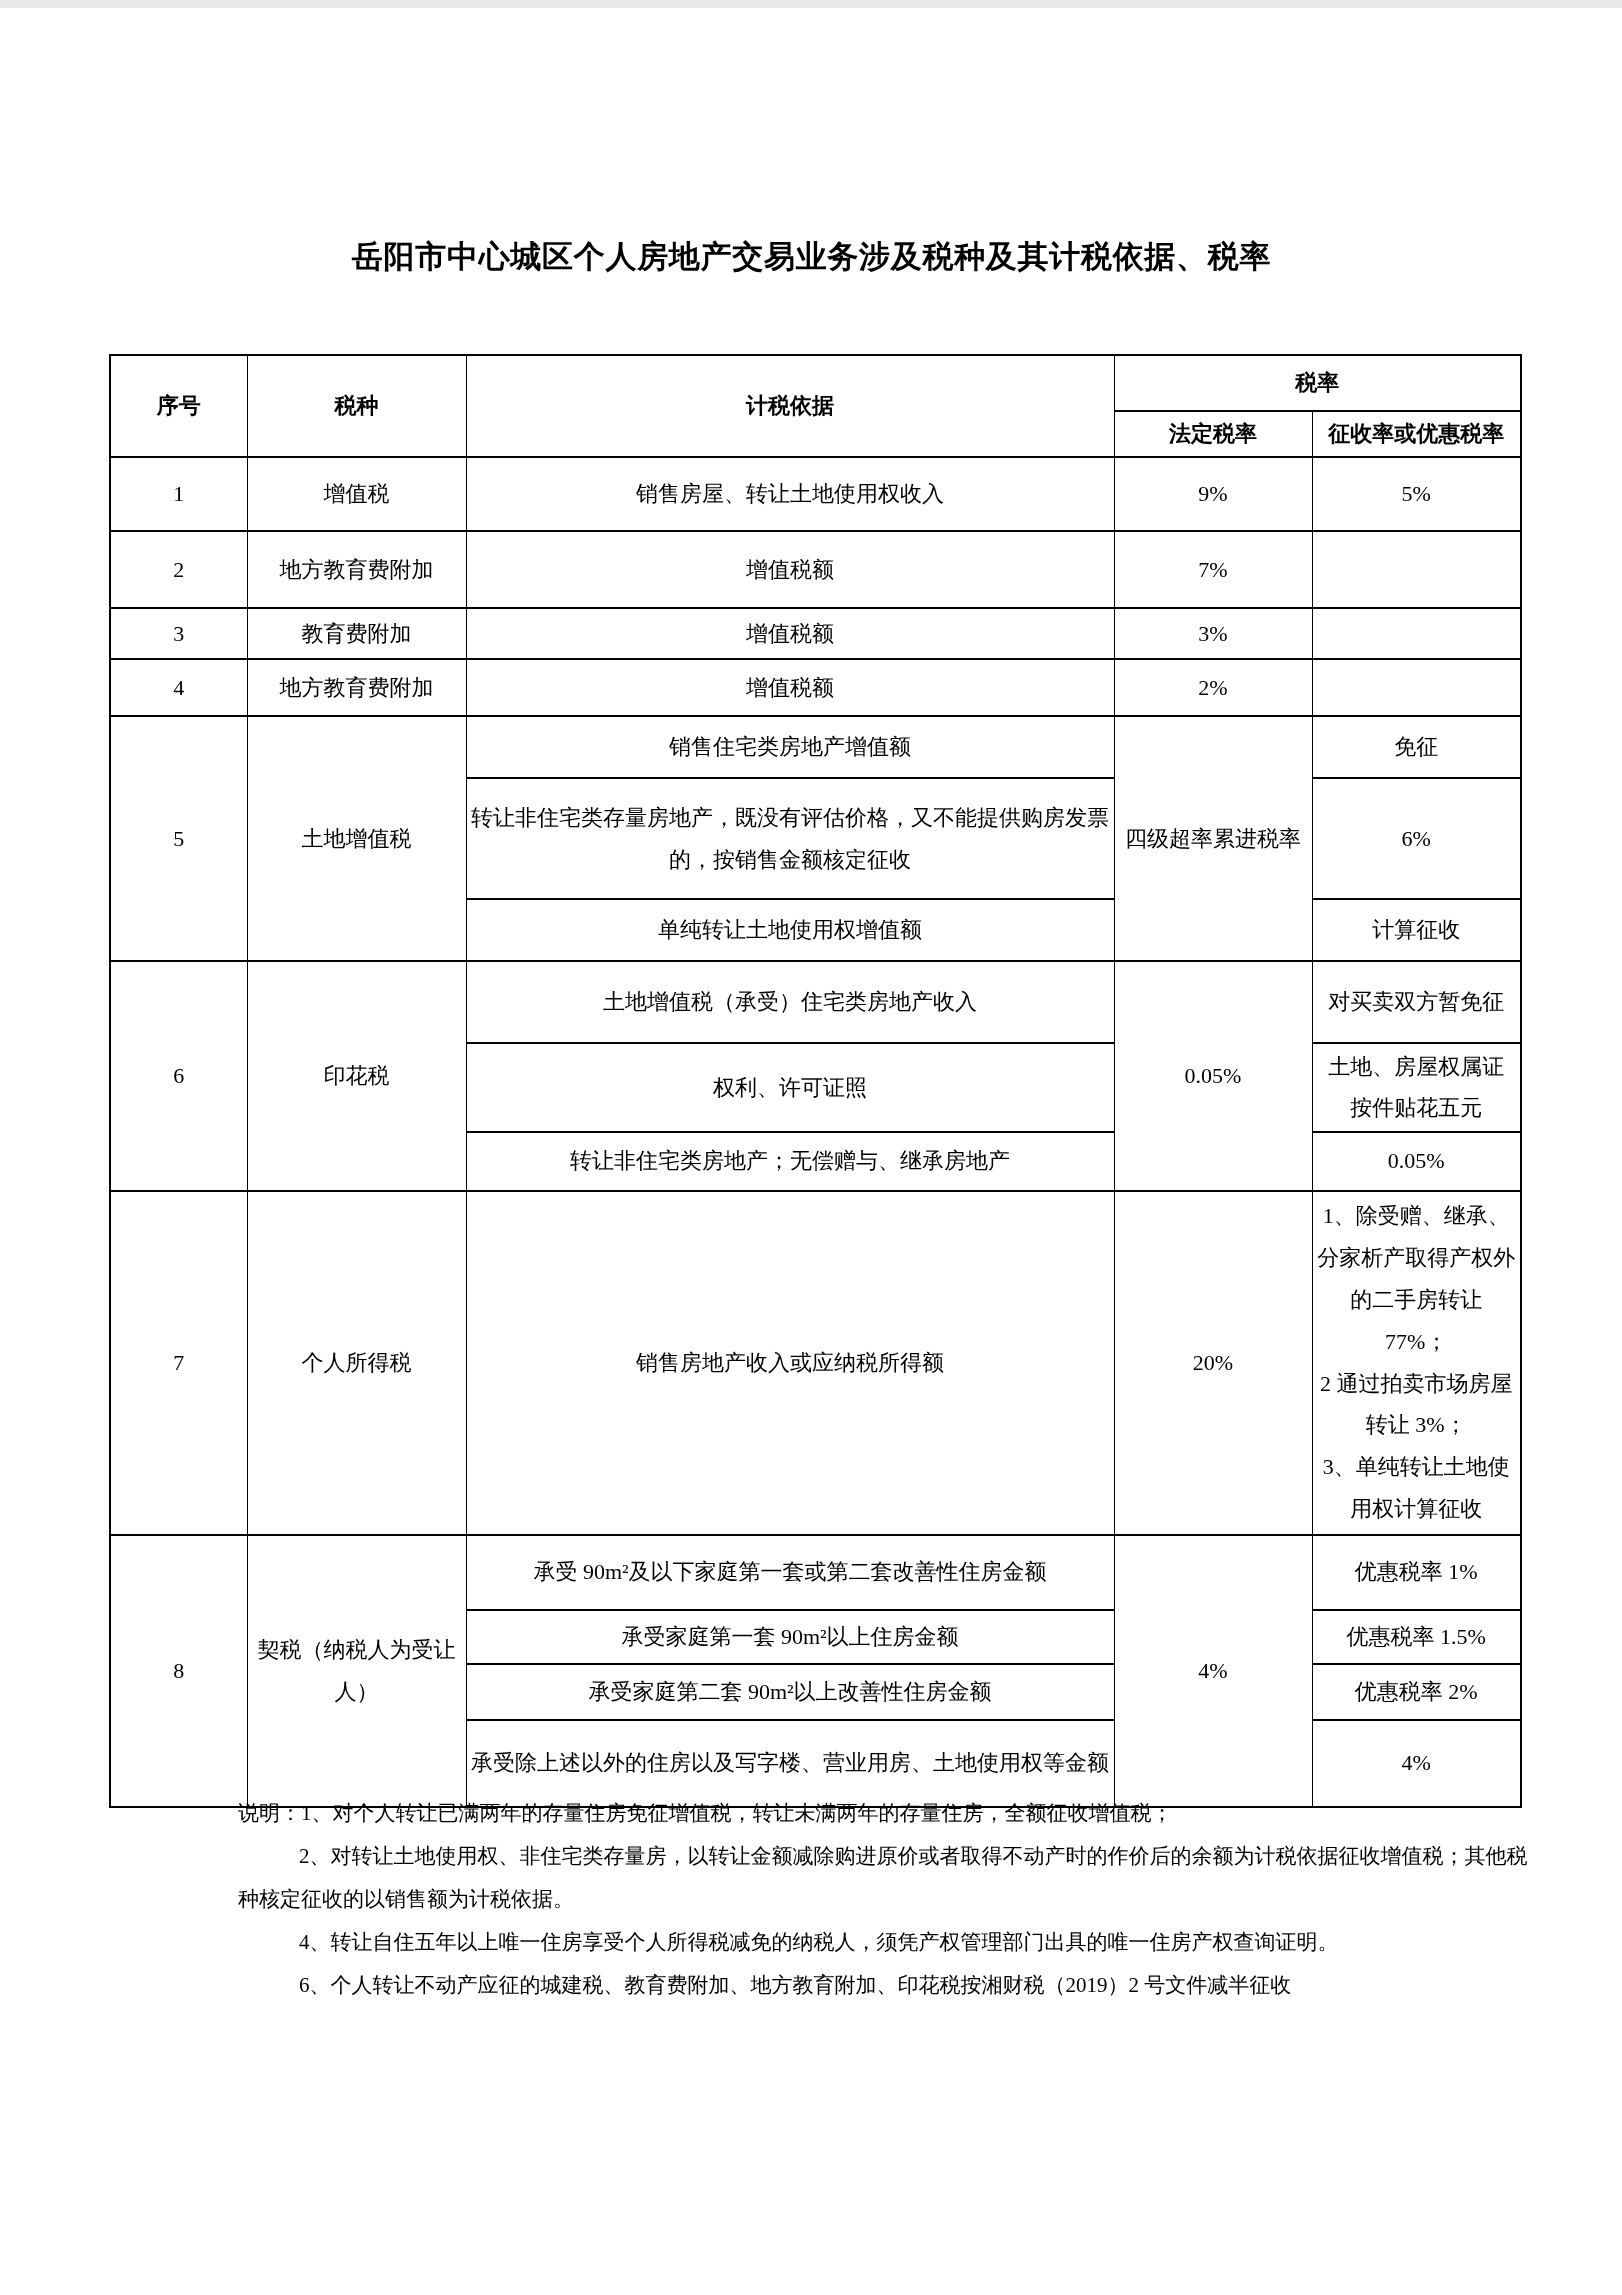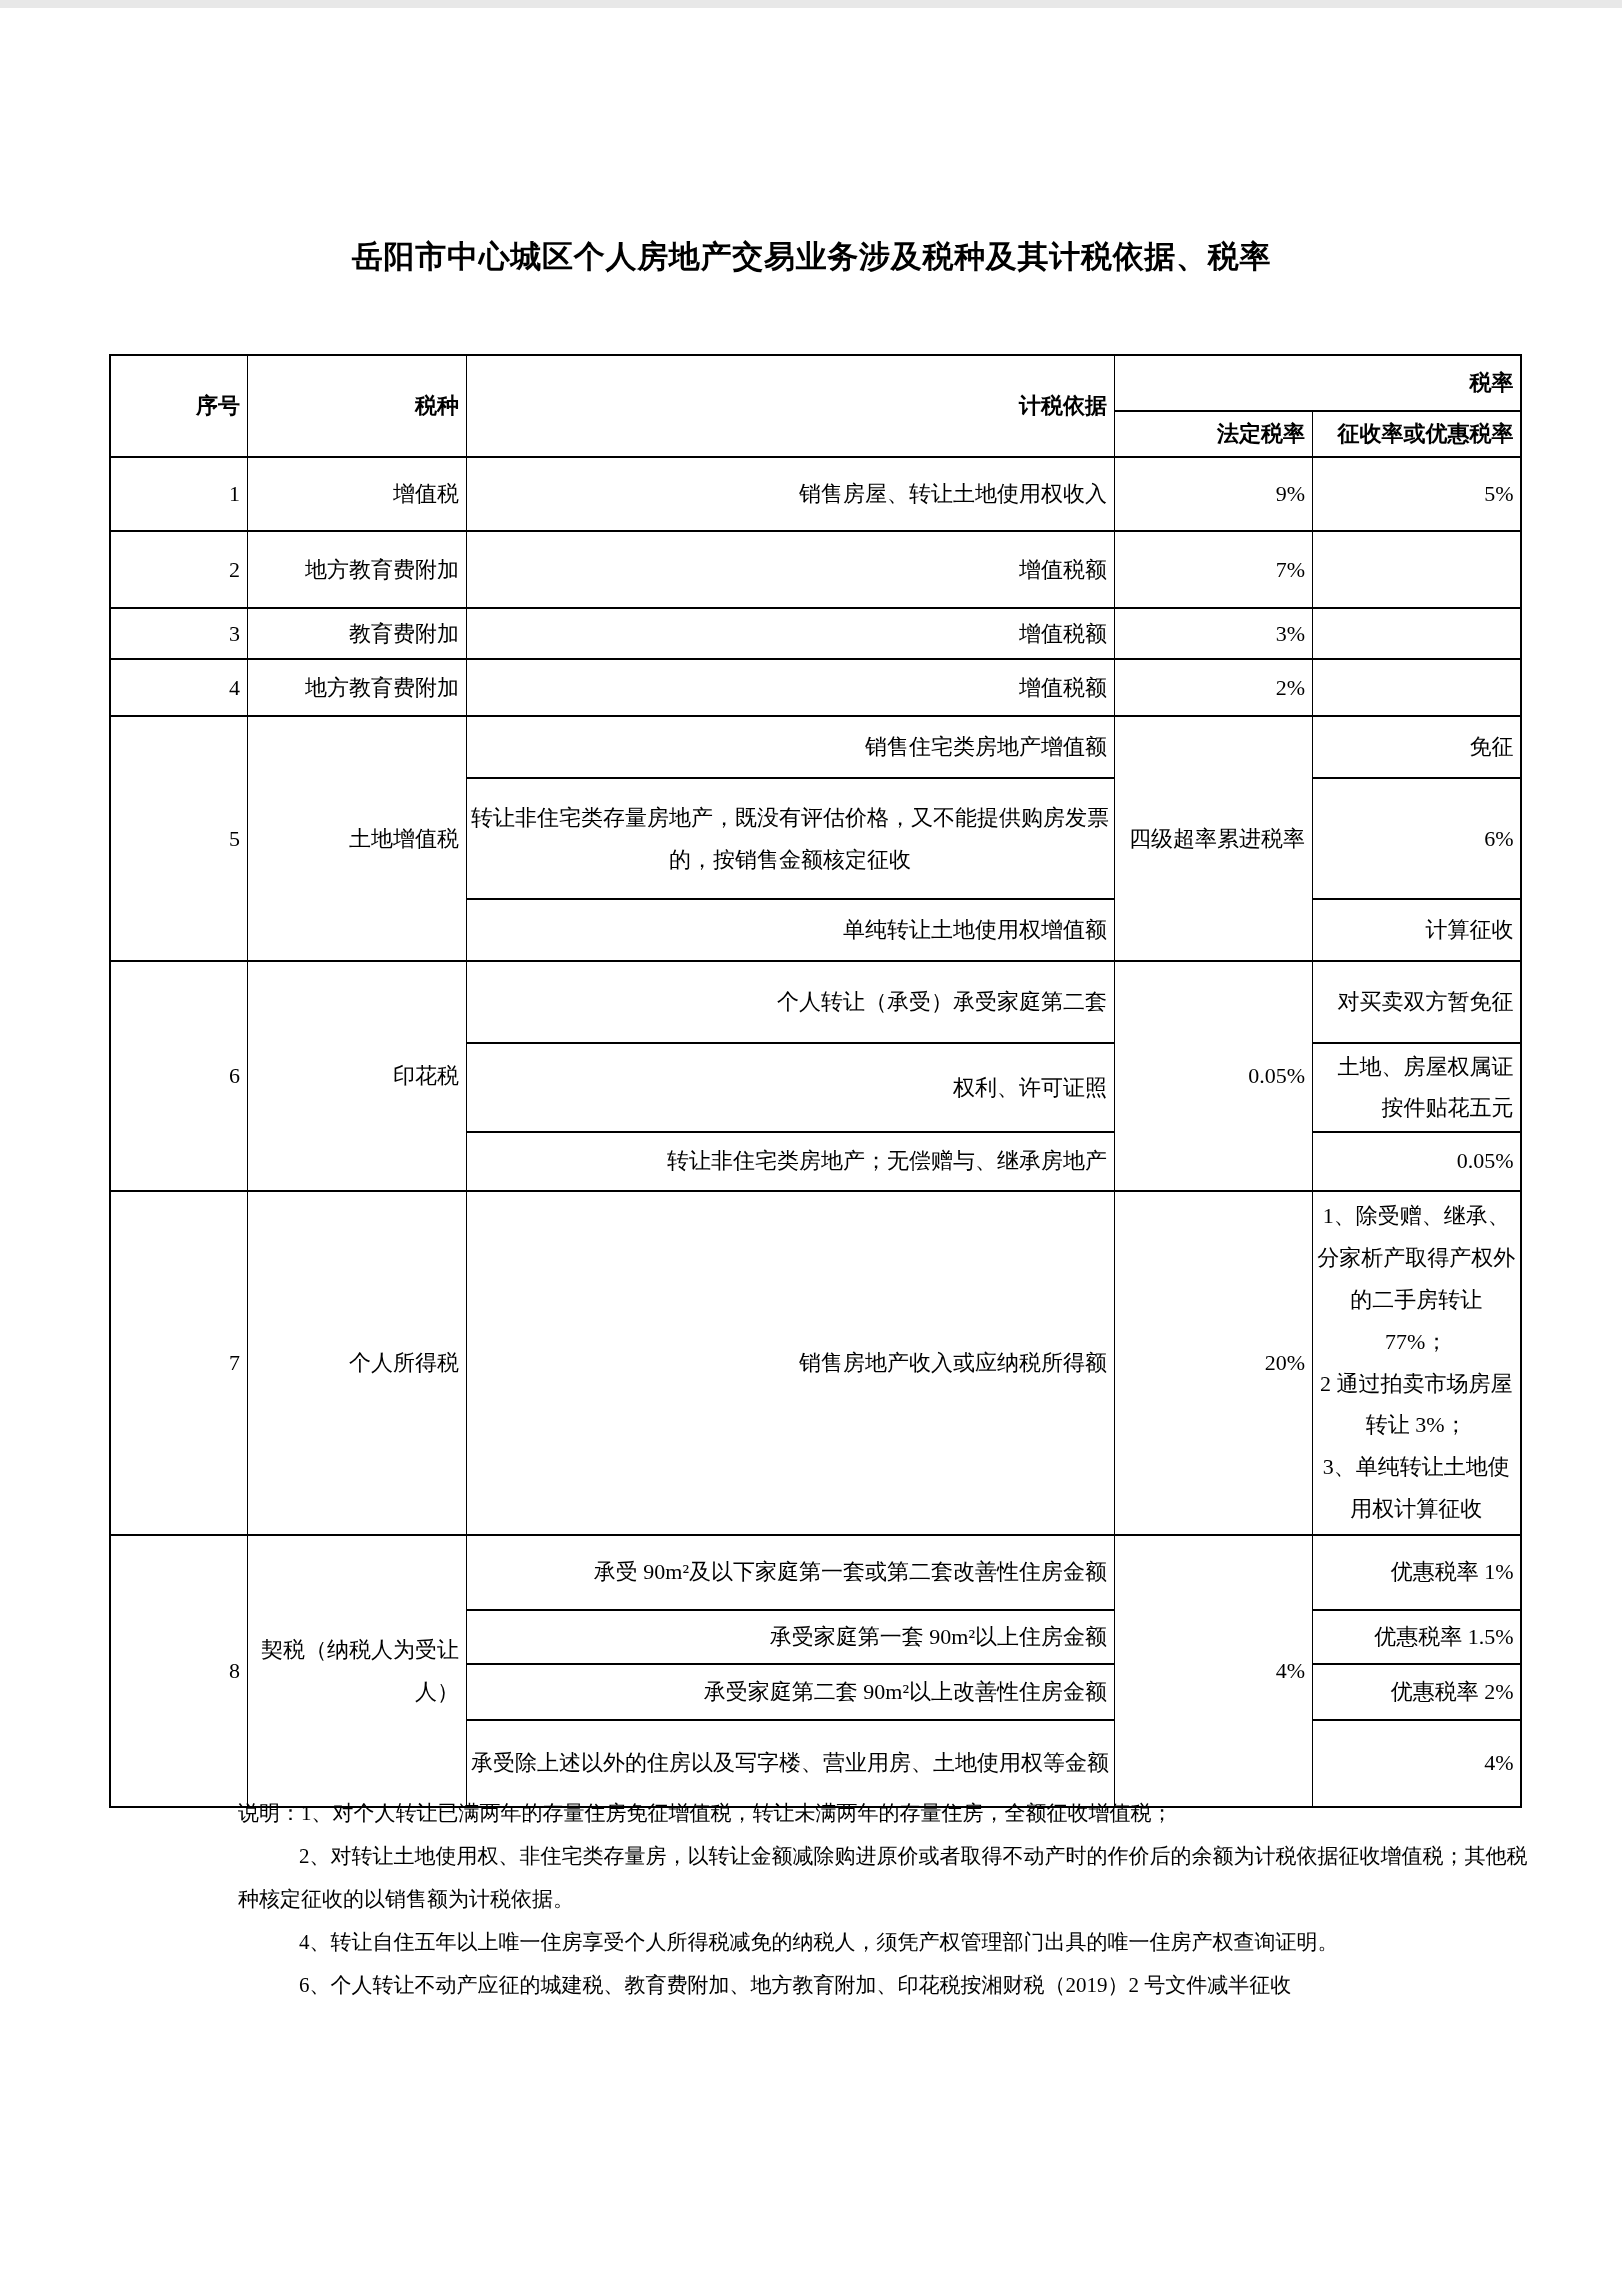--- a/index.html
+++ b/index.html
@@ -31,21 +31,21 @@
     border-collapse: collapse;
     table-layout: fixed;
     border: 2px solid #000;
   }
   table.tax-table td {
     border: 1.3px solid #000;
     border-top-width: 2px;
     border-bottom-width: 2px;
     font-size: 22px;
     line-height: 1.9;
-    text-align: right;
+    text-align: center;
     vertical-align: middle;
     padding: 1.3px 6.5px;
     overflow: hidden;
   }
   table.tax-table td.th {
     font-weight: bold;
   }
   table.tax-table td.left {
     text-align: center;
     padding: 1.3px 3.9px;
@@ -138,21 +138,21 @@
       <td>6%</td>
     </tr>
     <tr style="height:62px">
       <td>单纯转让土地使用权增值额</td>
       <td>计算征收</td>
     </tr>
 
     <tr style="height:82px">
       <td rowspan="3">6</td>
       <td rowspan="3">印花税</td>
-      <td>个人转让（承受）承受家庭第二套</td>
+      <td>土地增值税（承受）住宅类房地产收入</td>
       <td rowspan="3">0.05%</td>
       <td>对买卖双方暂免征</td>
     </tr>
     <tr style="height:75px">
       <td>权利、许可证照</td>
       <td>土地、房屋权属证按件贴花五元</td>
     </tr>
     <tr style="height:59px">
       <td>转让非住宅类房地产；无偿赠与、继承房地产</td>
       <td>0.05%</td>

